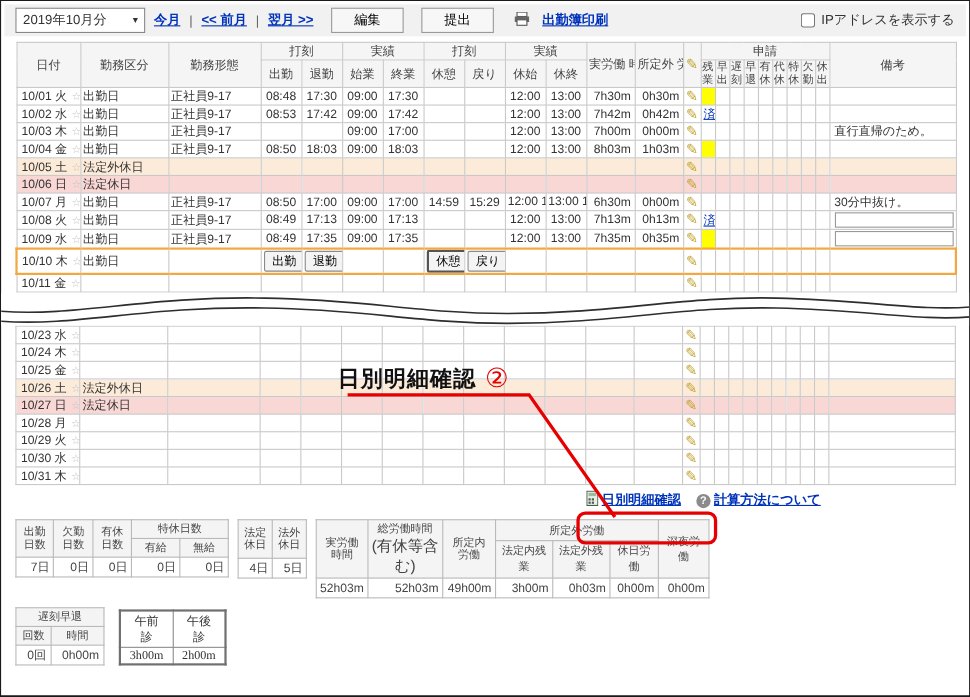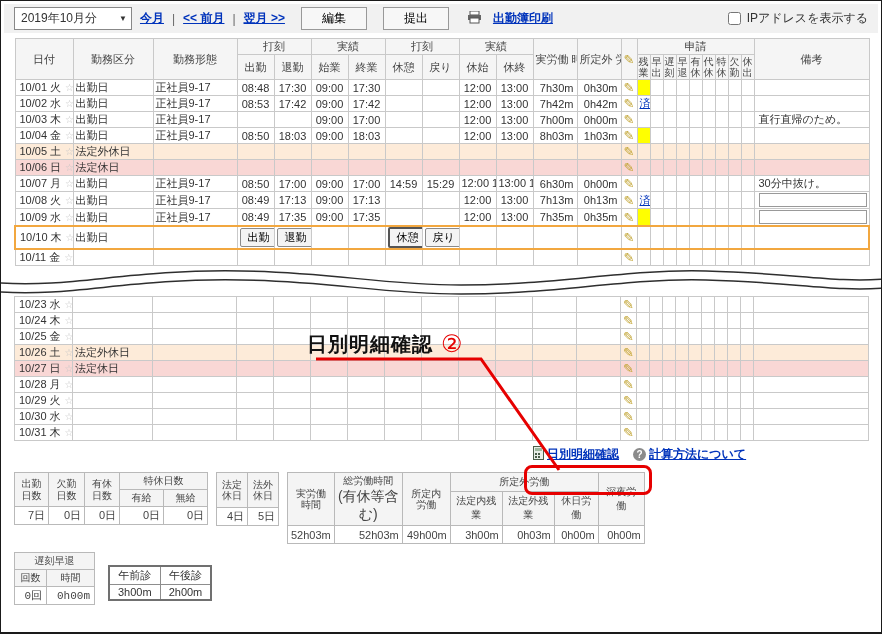--- a/index.html
+++ b/index.html
@@ -52,25 +52,25 @@
   
   .sumrow{display:flex;align-items:flex-start;gap:8px;margin:4px 0 0 13px;}
   table.sum{border-collapse:collapse;font-size:10px;color:#444;}
   .sum th,.sum td{border:1px solid #b9b9b9;padding:1px 3px;font-weight:normal;text-align:center;}
   .sum th{background:#f4f4f4;}
   .sum td{font-size:11px;text-align:right;height:18px;}
   .sum .tiny{font-size:14px;}
   .hdr2{height:35px;}
   
   .botrow{display:flex;align-items:flex-start;gap:13px;margin:8px 0 0 13px;}
-  table.late{border-collapse:collapse;font-size:10px;color:#444;font-family:Liberation Mono, monospace;}
+  table.late{border-collapse:collapse;font-size:10px;color:#444;}
   .late th,.late td{border:1px solid #b9b9b9;padding:1px 4px;font-weight:normal;text-align:center;height:15px;}
   .late th{background:#f4f4f4;}
   .late td{text-align:right;font-size:11px;}
-  table.clinic{border-collapse:collapse;font-size:11px;color:#333;border:2px solid #707070;margin-top:13px;}
+  table.clinic{border-collapse:collapse;font-size:11px;color:#333;border:2px solid #707070;margin-top:2px;font-family:Liberation Serif, serif;}
   .clinic th,.clinic td{border:1px solid #8d8d8d;padding:1px 8px;font-weight:normal;text-align:center;height:15px;}
   .clinic td{text-align:right;}
   
   .ann-title{position:absolute;left:306px;top:329px;font-size:20px;font-weight:bold;color:#111;
              letter-spacing:1px;display:flex;align-items:center;z-index:6;}
   .ann-num{color:#e60000;font-size:24px;font-weight:normal;margin-left:8px;letter-spacing:0;}
   .ann-box{position:absolute;left:186px;top:368px;width:352px;height:78px;background:#fff;border:1px solid #8d8d8d;
            padding:4px 9px;font-size:15px;line-height:1.33;color:#111;z-index:5;overflow:hidden;}
   .red-line{position:absolute;left:310px;top:354px;z-index:4;pointer-events:none;}
   .red-box{position:absolute;left:523px;top:464px;width:128px;height:30px;border:3px solid #e60000;

